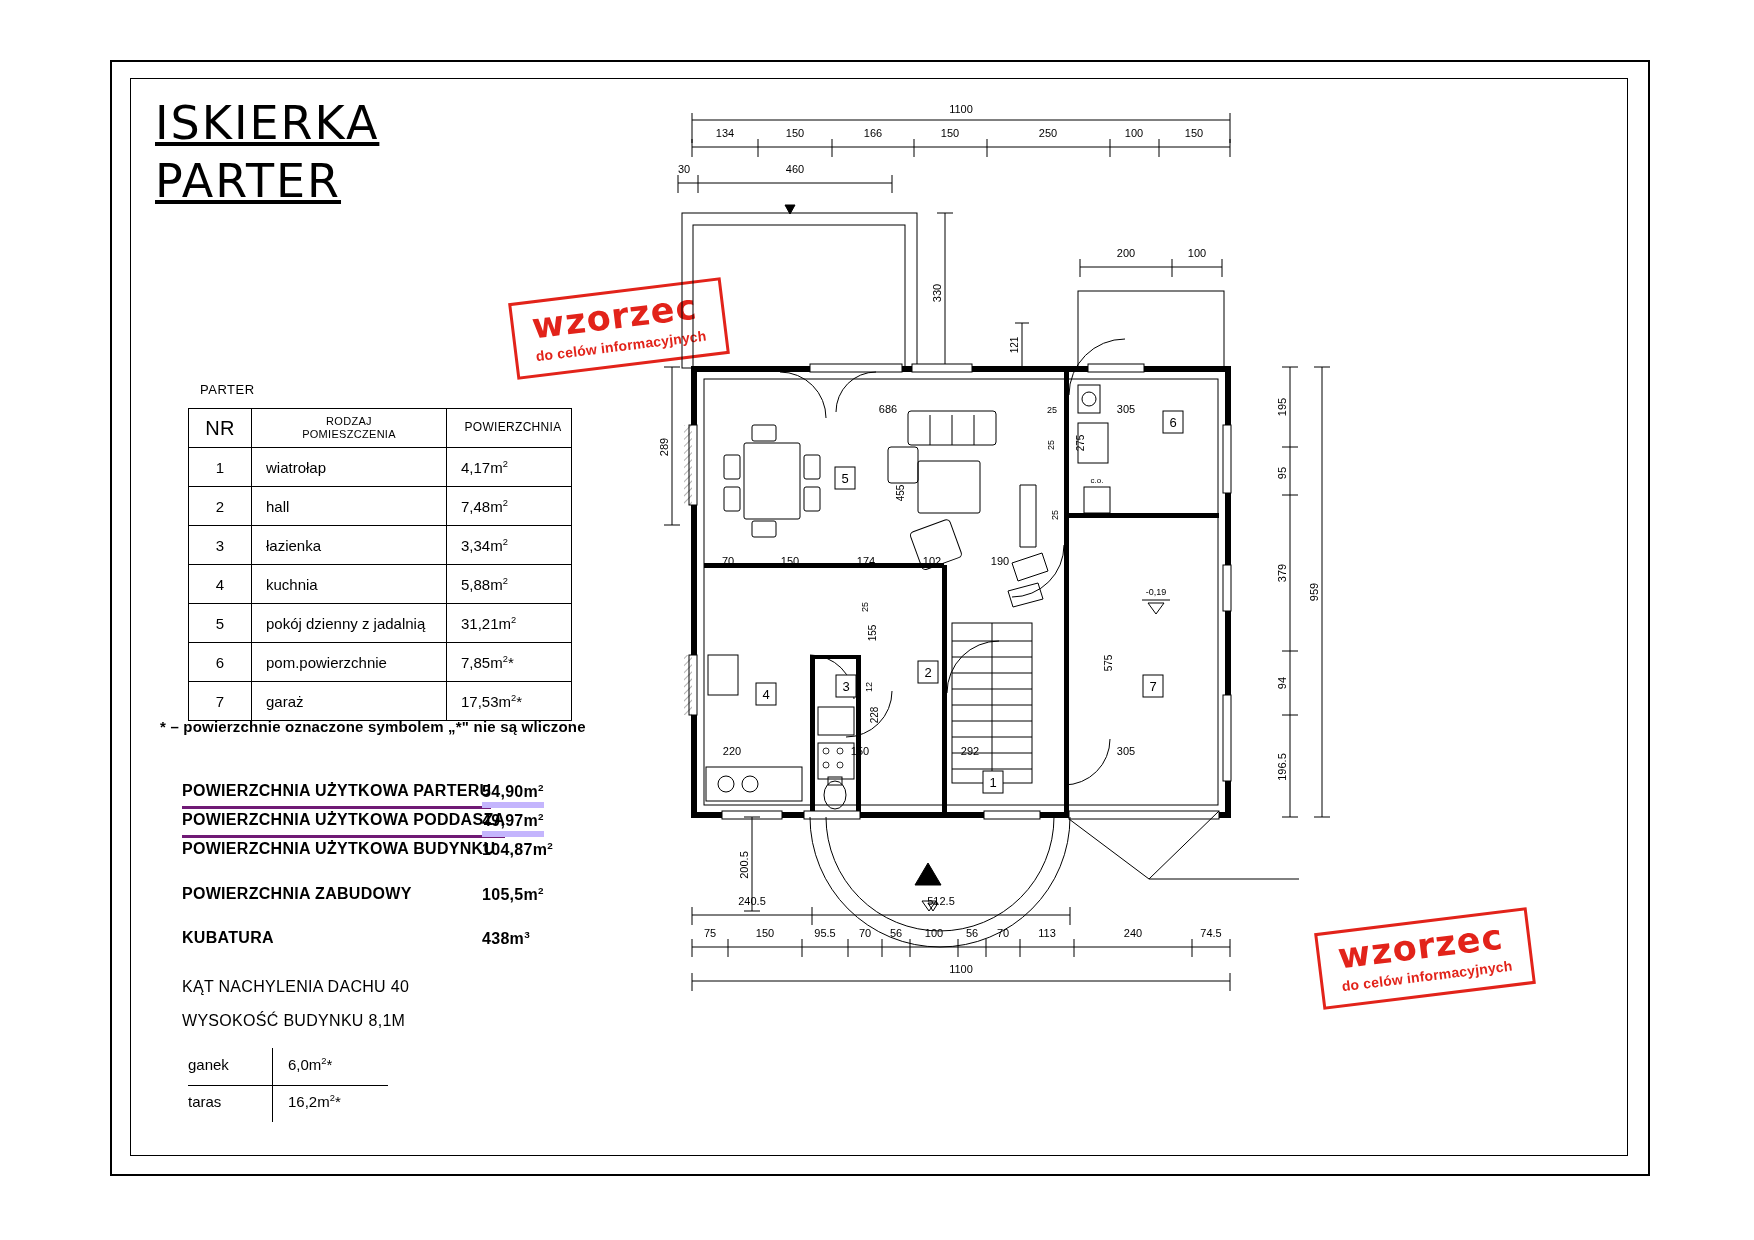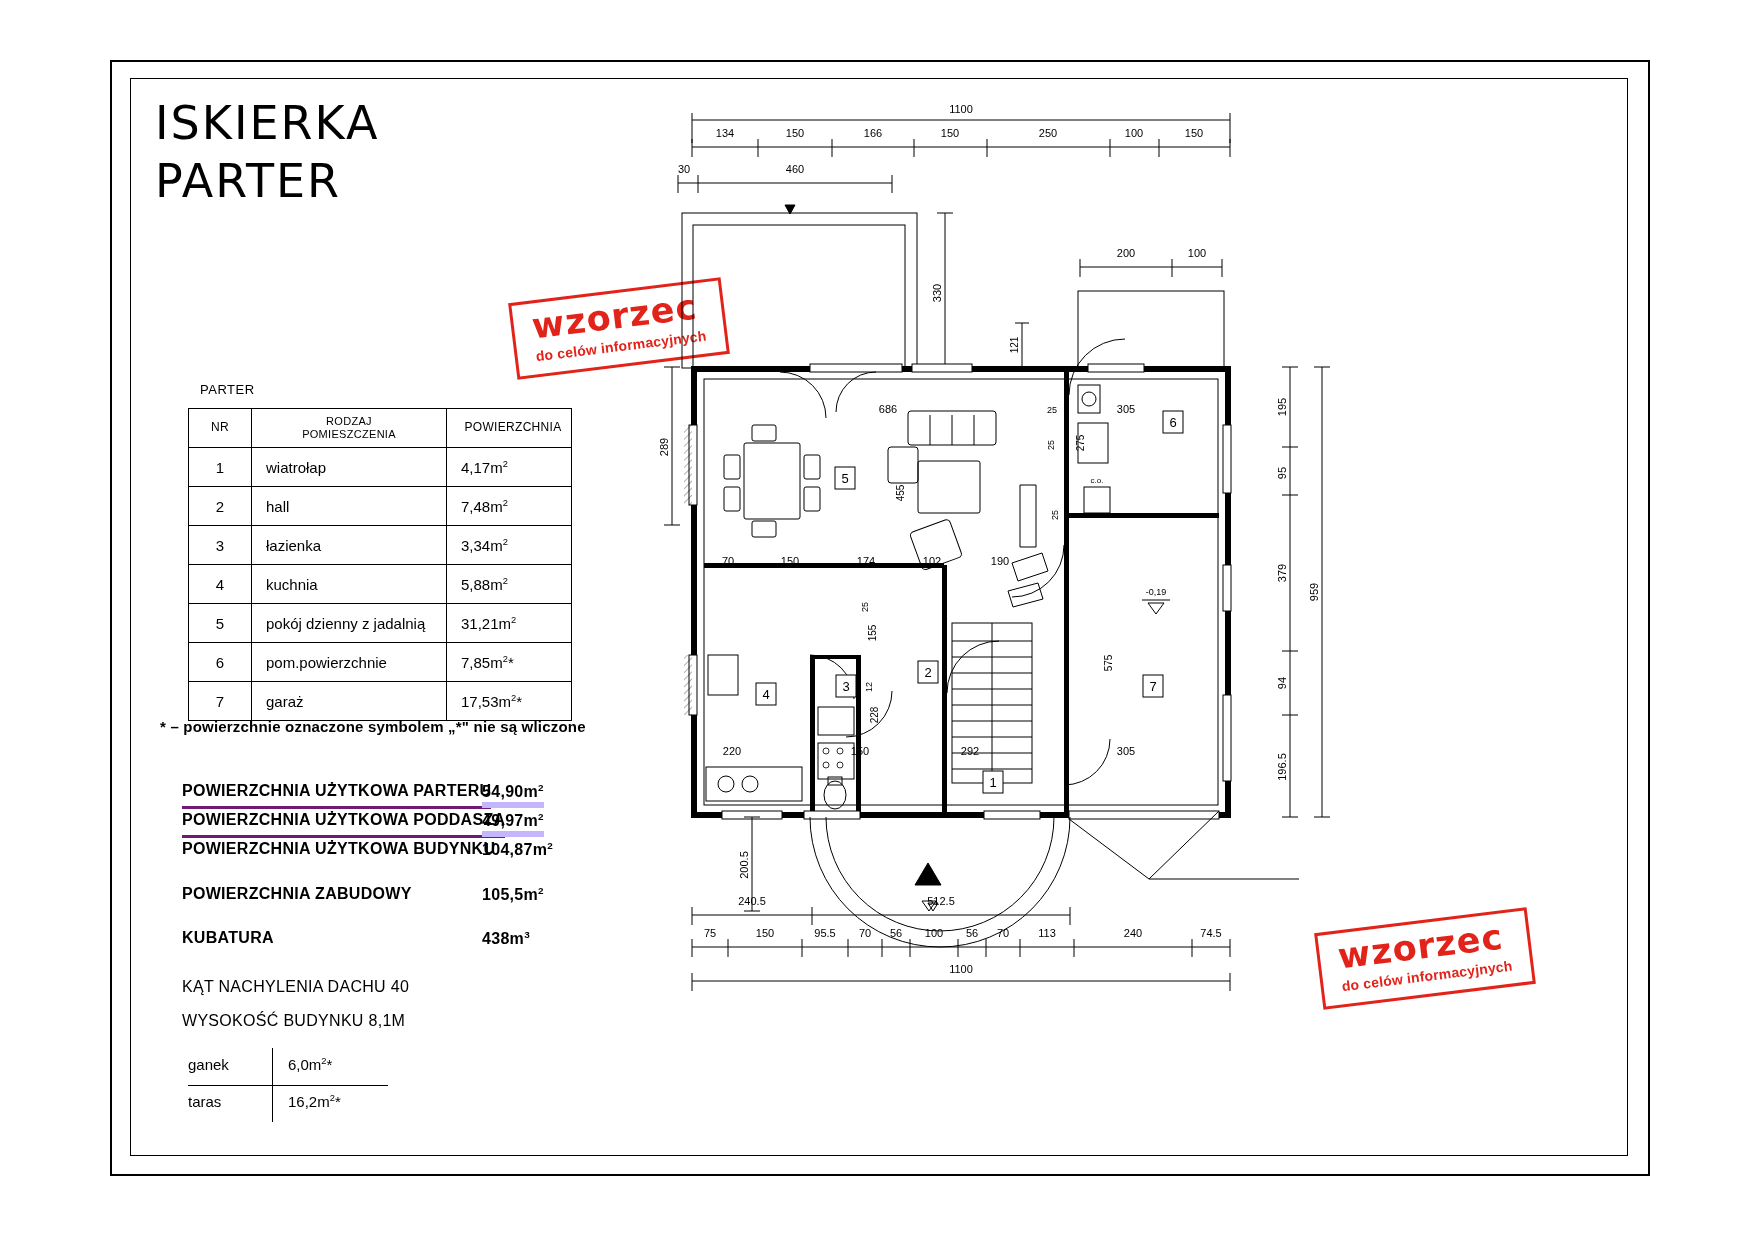--- a/index.html
+++ b/index.html
@@ -2,33 +2,33 @@
 <html><head>
 <meta charset="utf-8">
 <style>
   html,body{margin:0;padding:0;background:#ffffff;}
   body{width:1754px;height:1240px;font-family:"Liberation Sans",sans-serif;color:#000;overflow:hidden;}
   .sheet{position:absolute;left:0;top:0;width:1754px;height:1240px;}
   .frame-outer{position:absolute;left:110px;top:60px;width:1536px;height:1112px;border:2px solid #000;}
   .frame-inner{position:absolute;left:130px;top:78px;width:1496px;height:1076px;border:1px solid #000;}
 
   
-  .title{position:absolute;left:155px;top:95px;font-size:46px;letter-spacing:2px;line-height:1.25;font-family:"DejaVu Sans",sans-serif;font-weight:400;}
+  .title{position:absolute;left:155px;top:95px;font-size:46px;letter-spacing:2px;line-height:1.25;font-family:"DejaVu Sans",sans-serif;font-weight:400;text-decoration:underline;}
   .title div{white-space:nowrap;}
 
   
   .parter-label{position:absolute;left:200px;top:382px;font-size:13px;letter-spacing:.5px;}
   .legend{position:absolute;left:188px;top:408px;border-collapse:collapse;}
   .legend td,.legend th{border:1px solid #000;font-weight:400;font-size:15px;padding:0;}
   .legend .c-nr{width:62px;text-align:center;}
   .legend .c-name{width:180px;padding-left:14px;}
   .legend .c-area{width:110px;padding-left:14px;}
   .legend tr{height:39px;}
   .legend thead td{font-size:11px;text-align:center;line-height:1.15;letter-spacing:.3px;}
-  .legend thead .c-nr{font-size:12px;text-align:center;}
+  .legend thead .c-nr{font-size:20px;text-align:center;}
   .legend thead .c-area{font-size:12px;padding-left:8px;}
   sup{font-size:.62em;vertical-align:super;}
 
   
   .footnote{position:absolute;left:160px;top:716px;font-size:15px;font-weight:bold;line-height:1.45;letter-spacing:.2px;}
   .footnote .ln2{padding-left:36px;display:block;}
 
   .areas{position:absolute;left:182px;top:782px;font-size:16px;font-weight:bold;letter-spacing:.3px;}
   .areas .row{position:relative;height:29px;white-space:nowrap;}
   .areas .val{position:absolute;left:300px;}

